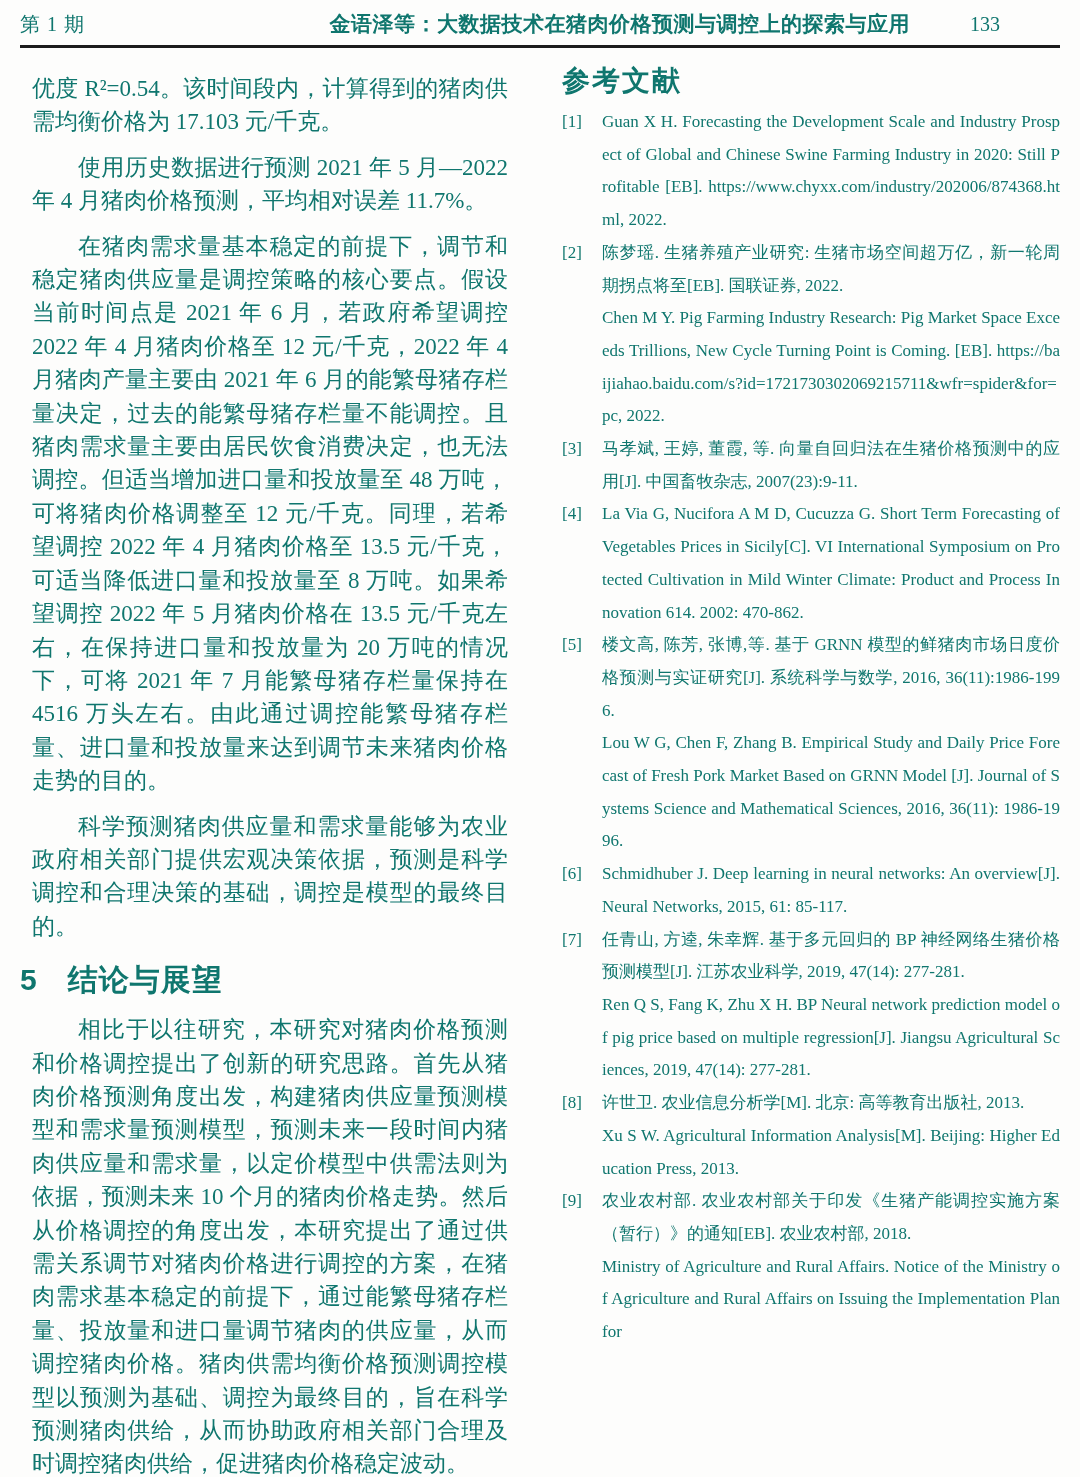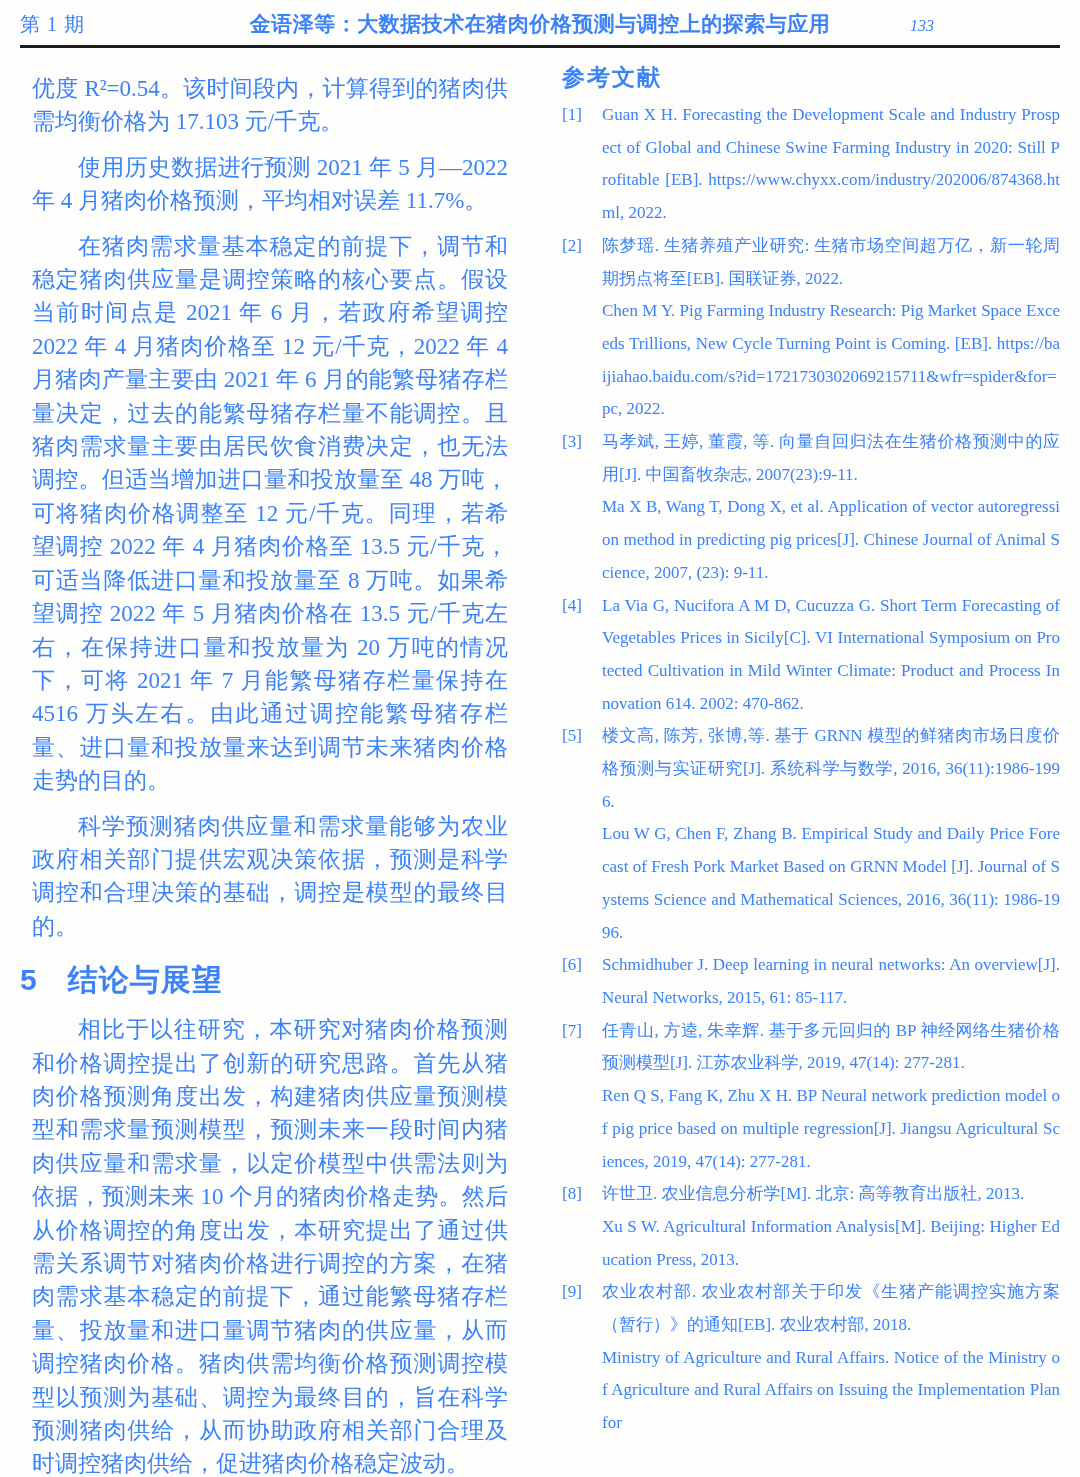--- a/index.html
+++ b/index.html
@@ -2,41 +2,41 @@
 <html><head>
 <meta charset="utf-8">
 <style>
   html, body { margin: 0; padding: 0; background: #fff; }
   .page {
     position: relative;
     width: 1080px;
     height: 1477px;
     box-sizing: border-box;
     background: #fdfdfc;
-    color: #3b82f6;
+    color: #0f766e;
     font-family: "Liberation Serif", serif;
     padding: 10px 20px 0 20px;
     overflow: hidden;
   }
   
   .running-header {
     display: flex;
     align-items: baseline;
     border-bottom: 3px solid #1c1c1c;
     padding-bottom: 7px;
   }
   .running-header .issue { width: 150px; font-size: 20px; letter-spacing: 1px; }
   .running-header .rtitle {
     flex: 1;
-    text-align: center;
+    text-align: right;
     font-size: 21px;
     font-weight: 700;
     letter-spacing: 0.5px;
   }
-  .running-header .pageno { width: 150px; text-align: left; font-size: 16px; font-style: italic; }
+  .running-header .pageno { width: 150px; text-align: center; font-size: 20px; }
 
   
   .columns { display: flex; gap: 42px; margin-top: 12px; }
   .col-left  { width: 500px; flex: none; }
   .col-right { flex: 1; min-width: 0; }
 
   
   .col-left p {
     margin: 12px;
     font-size: 23px;
@@ -53,21 +53,21 @@
     font-family: "Liberation Sans", sans-serif;
     font-size: 30px;
     font-weight: 700;
     letter-spacing: 1px;
   }
   .section-heading .sec-num { margin-right: 30px; }
 
   
   .refs-heading {
     font-family: "Liberation Sans", sans-serif;
-    font-size: 23px;
+    font-size: 28px;
     font-weight: 700;
     margin: 2px 0 6px 0;
     letter-spacing: 2px;
   }
   .ref-item { display: flex; }
   .ref-label {
     flex: none;
     width: 40px;
     font-size: 17px;
     line-height: 32.7px;
@@ -123,21 +123,20 @@
         <div class="ref-body">
           <div>陈梦瑶. 生猪养殖产业研究: 生猪市场空间超万亿，新一轮周期拐点将至[EB]. 国联证券, 2022.</div>
           <div>Chen M Y. Pig Farming Industry Research: Pig Market Space Exceeds Trillions, New Cycle Turning Point is Coming. [EB]. https://baijiahao.baidu.com/s?id=1721730302069215711&amp;wfr=spider&amp;for=pc, 2022.</div>
         </div>
       </div>
 
       <div class="ref-item">
         <span class="ref-label">[3]</span>
         <div class="ref-body">
           <div>马孝斌, 王婷, 董霞, 等. 向量自回归法在生猪价格预测中的应用[J]. 中国畜牧杂志, 2007(23):9-11.</div>
-          <div>Ma X B, Wang T, Dong X, et al. Application of vector autoregression method in predicting pig prices[J]. Chinese Journal of Animal Science, 2007, (23): 9-11.</div>
         </div>
       </div>
 
       <div class="ref-item">
         <span class="ref-label">[4]</span>
         <div class="ref-body">
           <div>La Via G, Nucifora A M D, Cucuzza G. Short Term Forecasting of Vegetables Prices in Sicily[C]. VI International Symposium on Protected Cultivation in Mild Winter Climate: Product and Process Innovation 614. 2002: 470-862.</div>
         </div>
       </div>
 

